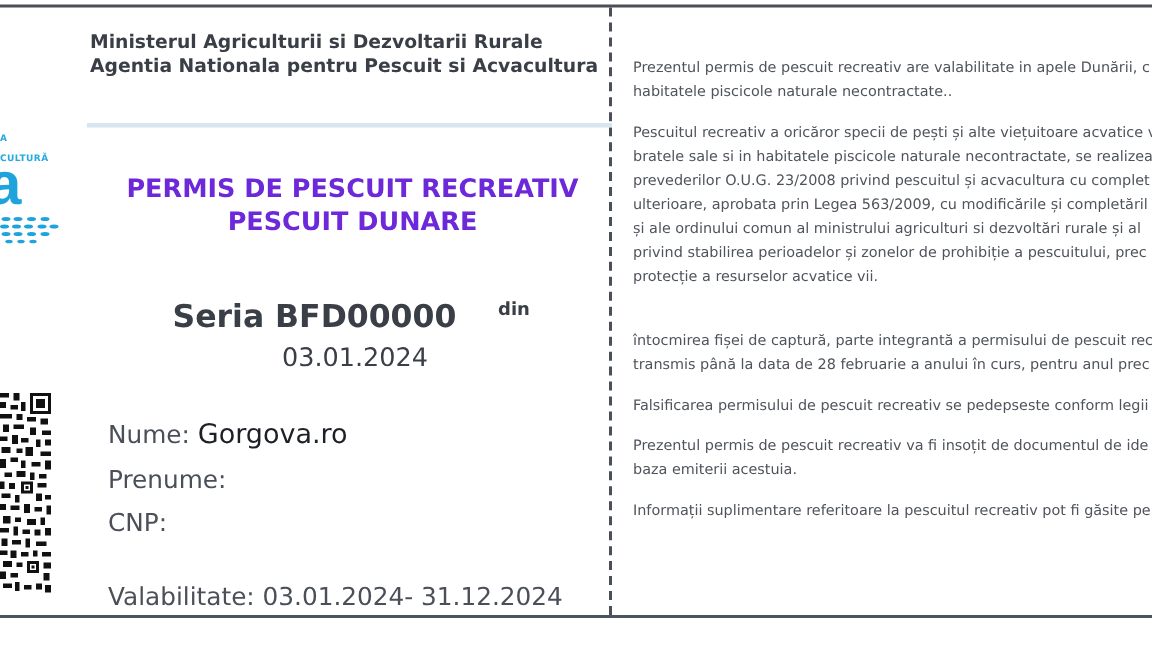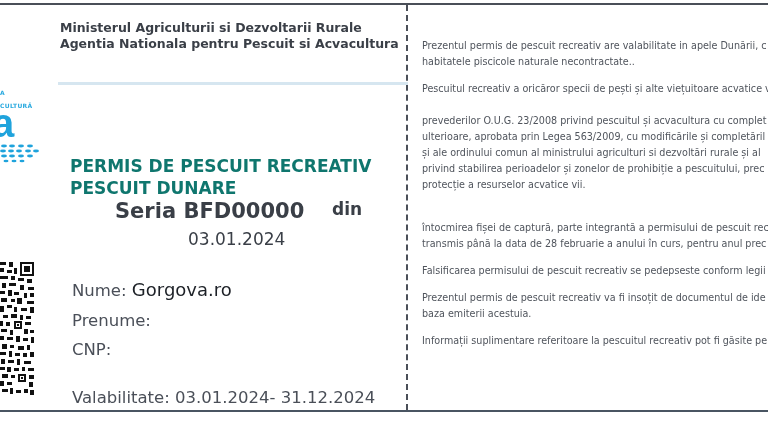--- a/index.html
+++ b/index.html
@@ -41,29 +41,28 @@
       position: absolute; left: 0; top: 17px; font-size: 6px; color: #28a9df; font-weight: bold;
       letter-spacing: 0.3px;
     }
     .logo .big-a {
       position: absolute; left: -8px; top: 14px; font-size: 40px; font-weight: bold;
       color: #1fa3dc; font-family: "Liberation Sans", sans-serif; line-height: 48px;
     }
     .logo svg { position: absolute; left: 0; top: 58px; }
     .permit-title {
       position: absolute; left: 70px; top: 115px; width: 330px;
-      font-weight: bold; font-size: 17px; line-height: 22px;
-      color: #0f766e;
-      margin-top: 40px;
+      text-align: center; font-weight: bold; font-size: 17px; line-height: 22px;
+      color: #6d28d9;
     }
     .series-line {
       position: absolute; left: 115px; top: 199px; font-weight: bold; font-size: 21px; color: #3a3f47;
     }
     .din-label {
-      position: absolute; left: 332px; top: 199px; font-weight: bold; font-size: 17px; color: #3a3f47;
+      position: absolute; left: 332px; top: 199px; font-weight: bold; font-size: 12px; color: #3a3f47;
     }
     .series-date {
       position: absolute; left: 188px; top: 229px; font-weight: normal; font-size: 17px; color: #3a3f47;
     }
     .qr {
       position: absolute; left: 0; top: 260px; width: 36px; height: 140px;
     }
     .field {
       position: absolute; left: 72px; font-size: 16.5px; color: #4a4f58;
       font-family: "DejaVu Sans", sans-serif;
@@ -228,21 +227,21 @@
   <span>03.01.2024- 31.12.2024</span>
 </div>
 
 <div class="terms">
   <p>
     <span>Prezentul permis de pescuit recreativ are valabilitate in apele Dunării, c</span><br>
     <span>habitatele piscicole naturale necontractate..</span>
   </p>
   <p>
     <span>Pescuitul recreativ a oricăror specii de pești și alte viețuitoare acvatice v</span><br>
-    <br>
+    <span>bratele sale si in habitatele piscicole naturale necontractate, se realizea</span><br>
     <span>prevederilor O.U.G. 23/2008 privind pescuitul și acvacultura cu complet</span><br>
     <span>ulterioare, aprobata prin Legea 563/2009, cu modificările și completăril</span><br>
     <span>și ale ordinului comun al ministrului agriculturi si dezvoltări rurale și al</span><br>
     <span>privind stabilirea perioadelor și zonelor de prohibiție a pescuitului, prec</span><br>
     <span>protecție a resurselor acvatice vii.</span>
   </p>
   <p>
     <br>
     <span>întocmirea fișei de captură, parte integrantă a permisului de pescuit rec</span><br>
     <span>transmis până la data de 28 februarie a anului în curs, pentru anul prec</span>

